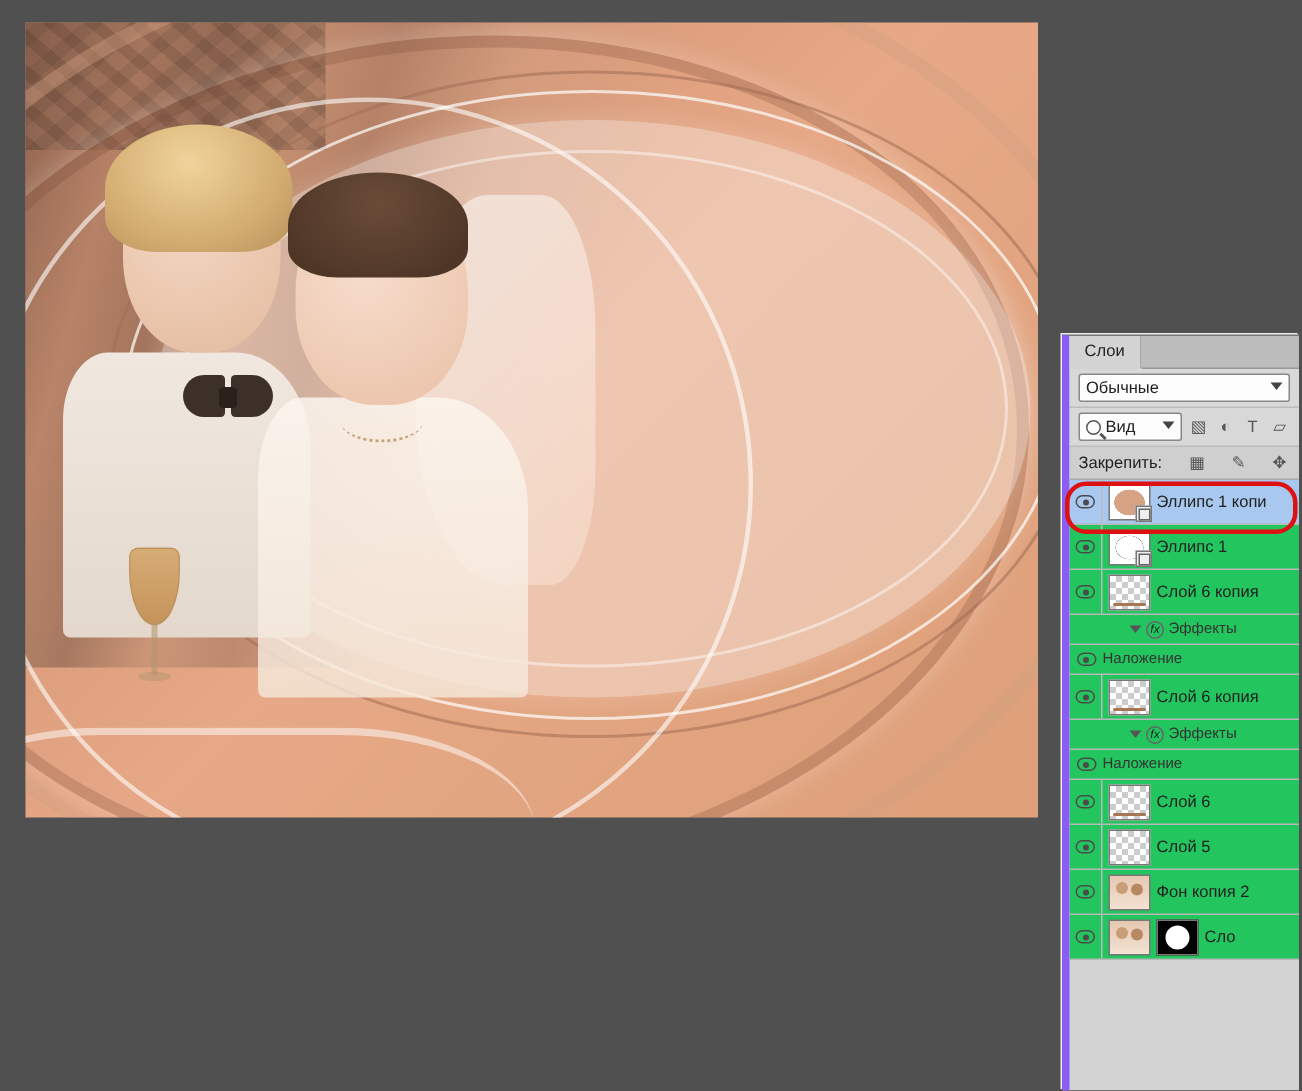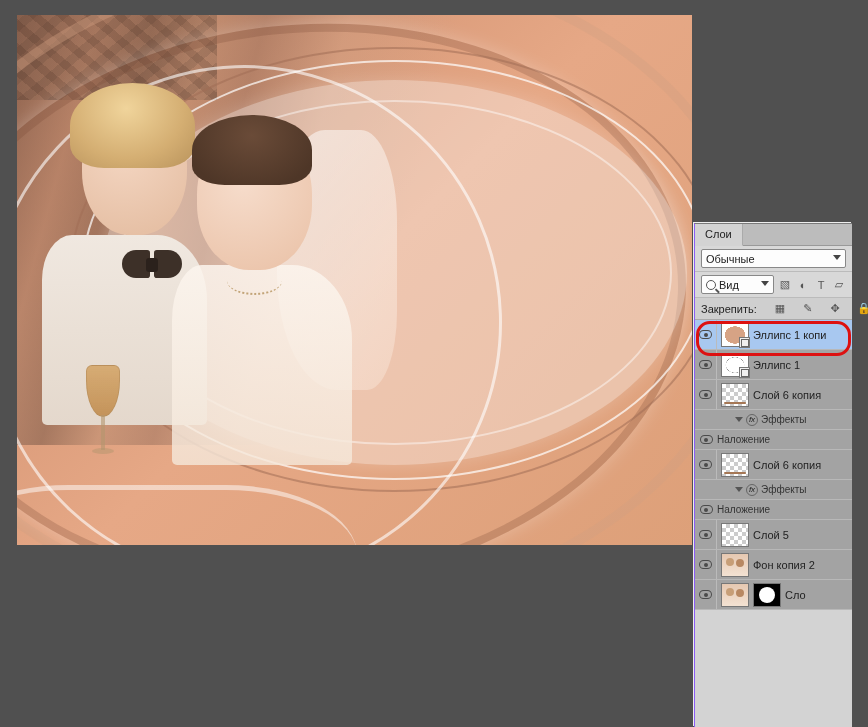--- a/index.html
+++ b/index.html
@@ -36,32 +36,32 @@
 .glass-stem { position: absolute; left: 19px; top: 50px; width: 4px; height: 35px; background: rgba(180,150,110,0.6); }
 .glass-base { position: absolute; left: 10px; top: 83px; width: 22px; height: 6px; background: rgba(180,150,110,0.5); border-radius: 50%; }
 
 .woman { position: absolute; left: 140px; top: 20px; width: 190px; height: 360px; }
 .woman-head { position: absolute; left: 25px; top: 20px; width: 115px; height: 145px; border-radius: 48% 48% 45% 45%; background: radial-gradient(circle at 40% 40%, #f6dccb 0%, #ecc6ad 80%); }
 .woman-hair { position: absolute; left: 20px; top: 10px; width: 120px; height: 70px; border-radius: 55% 55% 30% 30%; background: radial-gradient(ellipse at 50% 30%, #6a4b38 0%, #4e3627 80%); }
 .veil { position: absolute; left: 105px; top: 25px; width: 120px; height: 260px; background: linear-gradient(135deg, rgba(255,255,255,0.55), rgba(255,245,235,0.3)); border-radius: 40% 30% 25% 50% / 45% 35% 30% 45%; }
 .woman-dress { position: absolute; left: 0; top: 160px; width: 180px; height: 200px; background: linear-gradient(180deg, rgba(252,245,238,0.85), rgba(245,232,218,0.8)); border-radius: 30px 60px 5px 5px / 55px 75px 5px 5px; }
 .necklace { position: absolute; left: 55px; top: 162px; width: 55px; height: 28px; border-bottom: 2px dotted rgba(185,150,100,0.85); border-radius: 0 0 50% 50%; }
 
-.panel { position: absolute; right: 16px; top: 223px; width: 158px; height: 504px; background: #d3d3d3; border-left: 1px solid #8b5cf6; border-top: 1px solid #7a7a7a; box-shadow: -1px -1px 0 #eee; font-size: 11px; color: #222; }
+.panel { position: absolute; right: 2px; top: 223px; width: 158px; height: 504px; background: #d3d3d3; border-left: 5px solid #8b5cf6; border-top: 1px solid #7a7a7a; box-shadow: -1px -1px 0 #eee; font-size: 11px; color: #222; }
 .tab { display: inline-block; padding: 4px 10px 5px; background: #d3d3d3; border-right: 1px solid #aaa; border-bottom: 1px solid #d3d3d3; position: relative; top: 0; }
 .tabrow { background: #bcbcbc; height: 22px; border-bottom: 1px solid #999; }
 .row { display: flex; align-items: center; padding: 3px 6px; gap: 4px; border-bottom: 1px solid #bbb; background: #d8d8d8; }
 .dropdown { height: 19px; background: #fdfdfd; border: 1px solid #888; border-radius: 2px; display: flex; align-items: center; padding: 0 4px; position: relative; flex: 1; }
 .dropdown .chev { position: absolute; right: 4px; top: 5px; width: 0; height: 0; border-left: 4px solid transparent; border-right: 4px solid transparent; border-top: 5px solid #444; }
 .search-ic { width: 10px; height: 10px; border: 1.5px solid #555; border-radius: 50%; position: relative; margin-right: 3px; }
 .search-ic::after { content: ""; position: absolute; width: 5px; height: 1.5px; background: #555; transform: rotate(45deg); left: 8px; top: 9px; }
 .lock-row { display: flex; align-items: center; padding: 3px 6px 3px; gap: 18px; background: #cfcfcf; border-bottom: 1px solid #aaa; height: 22px; }
 .mini-ic { width: 14px; height: 14px; display: inline-flex; align-items: center; justify-content: center; font-size: 11px; color: #555; }
 .layers { overflow: hidden; }
-.ly { display: flex; align-items: center; min-height: 30px; border-bottom: 1px solid #b8b8b8; background: #a3a3a3; }
+.ly { display: flex; align-items: center; min-height: 30px; border-bottom: 1px solid #b8b8b8; background: #22c55e; }
 .ly.sel { background: #a8c8f0; }
 .ly.sub { padding-left: 18px; min-height: 20px; }
 .ly.sub2 { min-height: 20px; }
 .eye { width: 22px; min-width: 22px; display: flex; align-items: center; justify-content: center; border-right: 1px solid #bbb; align-self: stretch; }
 .eye-ic { width: 13px; height: 9px; border: 1.5px solid #4b4b4b; border-radius: 70% / 100%; position: relative; }
 .eye-ic::after { content: ""; position: absolute; left: 3.5px; top: 1.5px; width: 4px; height: 4px; background: #4b4b4b; border-radius: 50%; }
 .thumb { width: 28px; height: 24px; margin: 2px 4px 2px 4px; border: 1px solid #777; background: #fff; position: relative; flex-shrink: 0; }
 .thumb.ellipse1 { background: radial-gradient(ellipse at center, #d6a385 55%, #fff 56%); }
 .thumb.ellipse2 { background: radial-gradient(ellipse at center, #fff 48%, #999 50%, #fff 52%); }
 .thumb.checker { background-image: linear-gradient(45deg,#ccc 25%,transparent 25%),linear-gradient(-45deg,#ccc 25%,transparent 25%),linear-gradient(45deg,transparent 75%,#ccc 75%),linear-gradient(-45deg,transparent 75%,#ccc 75%); background-size: 8px 8px; background-position: 0 0,0 4px,4px -4px,-4px 0; }
@@ -208,20 +208,27 @@
       <div class="ly sub2">
         <div class="eye" style="border-right: none;">
           <div class="eye-ic"></div>
         </div>
         <span class="name fx">Наложение</span>
       </div>
       <div class="ly">
         <div class="eye">
           <div class="eye-ic"></div>
         </div>
+        <div class="thumb checker line"></div>
+        <span class="name">Слой 6</span>
+      </div>
+      <div class="ly">
+        <div class="eye">
+          <div class="eye-ic"></div>
+        </div>
         <div class="thumb checker"></div>
         <span class="name">Слой 5</span>
       </div>
       <div class="ly">
         <div class="eye">
           <div class="eye-ic"></div>
         </div>
         <div class="thumb people-th"></div>
         <span class="name">Фон копия 2</span>
       </div>

